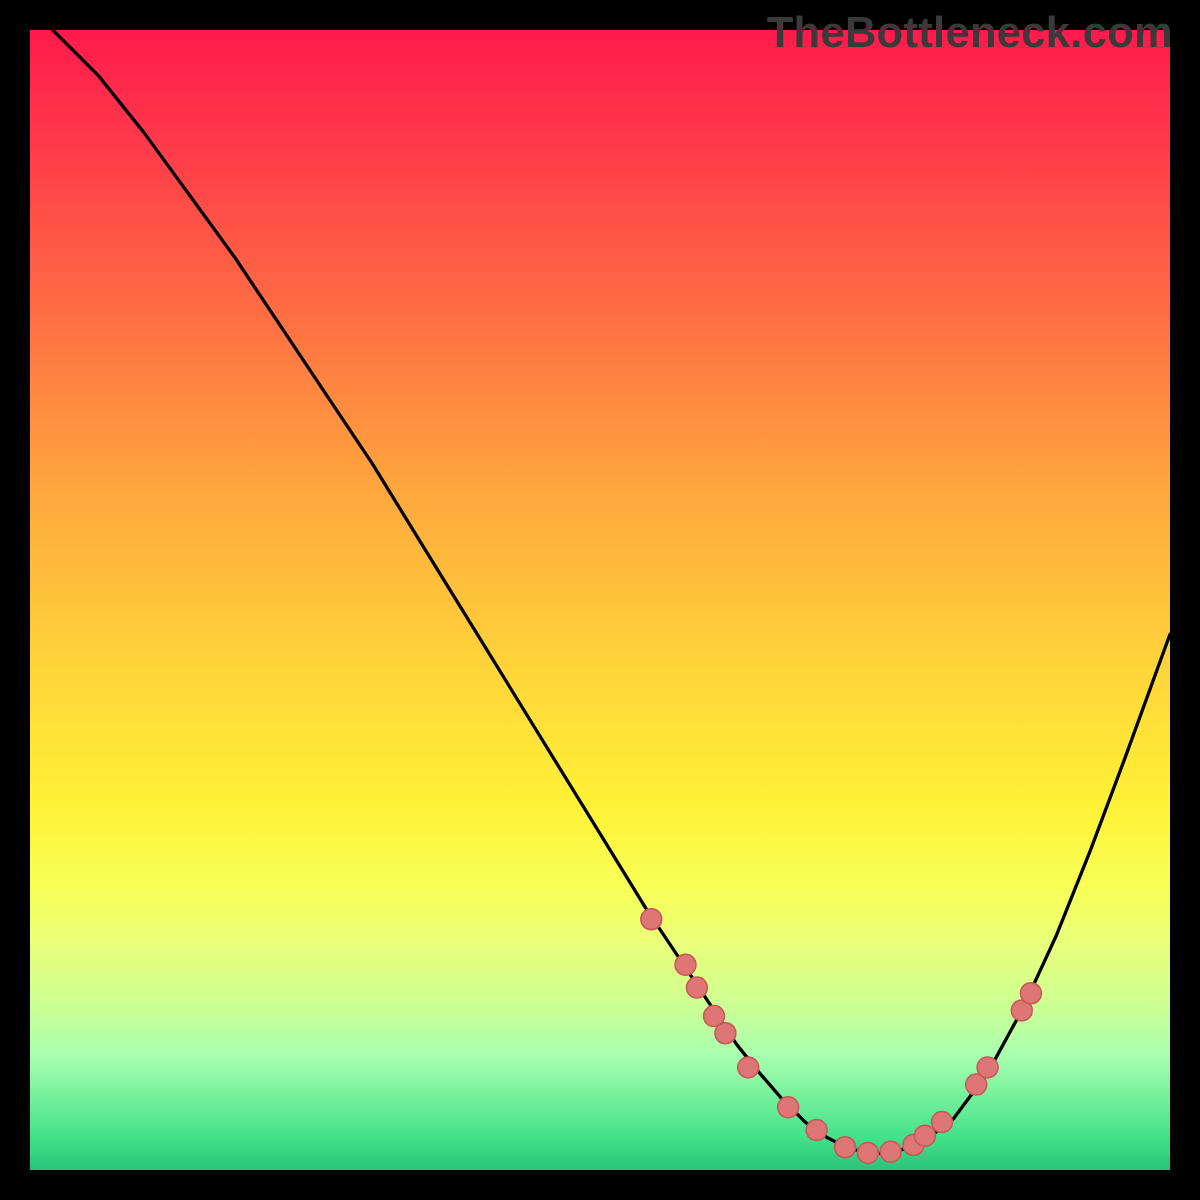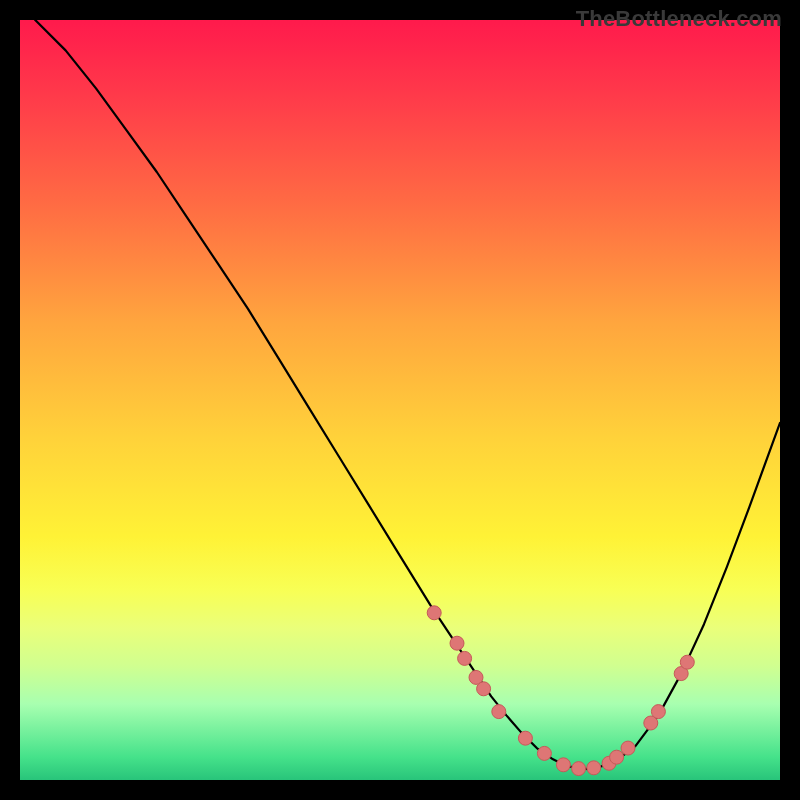--- a/index.html
+++ b/index.html
@@ -23,21 +23,21 @@
       #d0ff90 85%,
       #a8ffb0 90%,
       #45e28a 97%,
       #28c47a 100%);
   }
   .watermark {
     position: absolute;
     top: 6px;
     right: 18px;
     font-family: Arial, Helvetica, sans-serif;
-    font-size: 22px;
+    font-size: 29px;
     font-weight: 600;
     color: #3a3a3a;
     letter-spacing: 0.2px;
   }
   svg.overlay {
     position: absolute;
     left: 20px;
     top: 20px;
     width: 760px;
     height: 760px;

